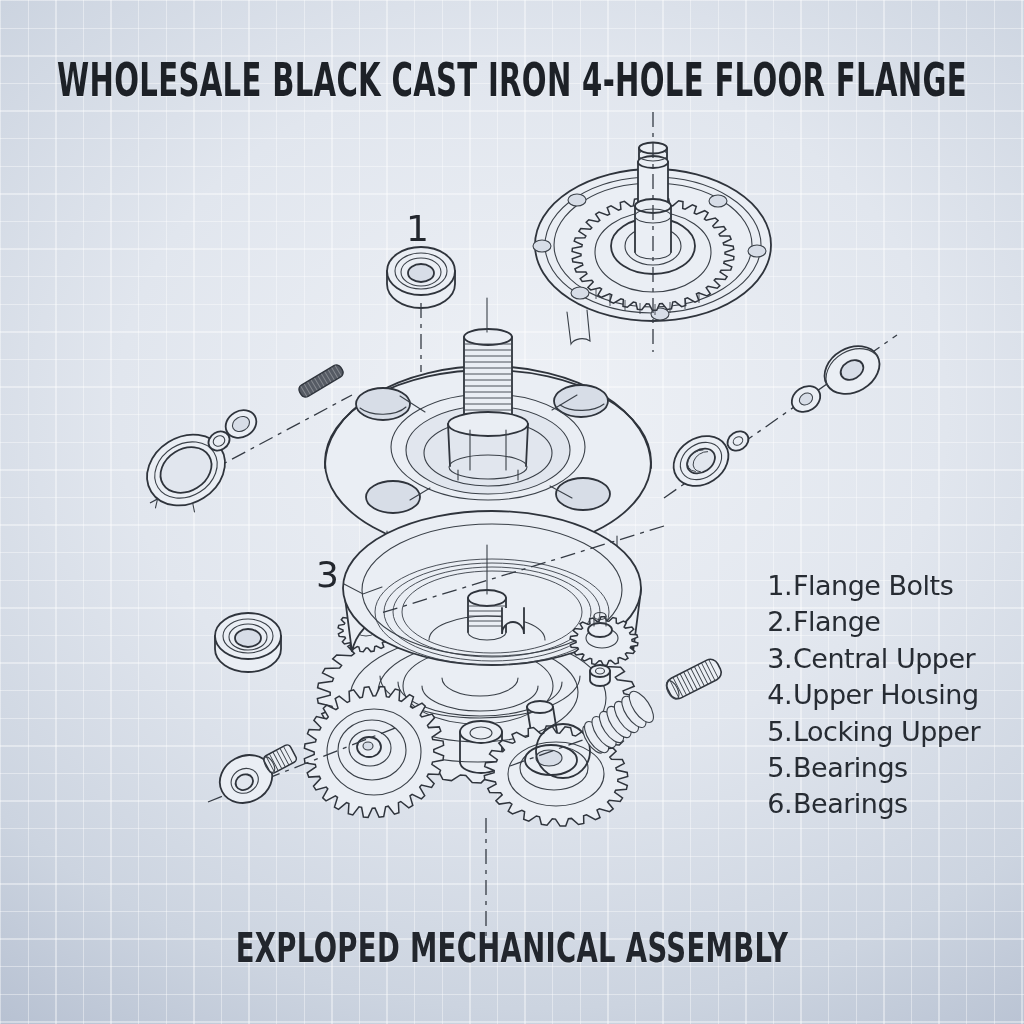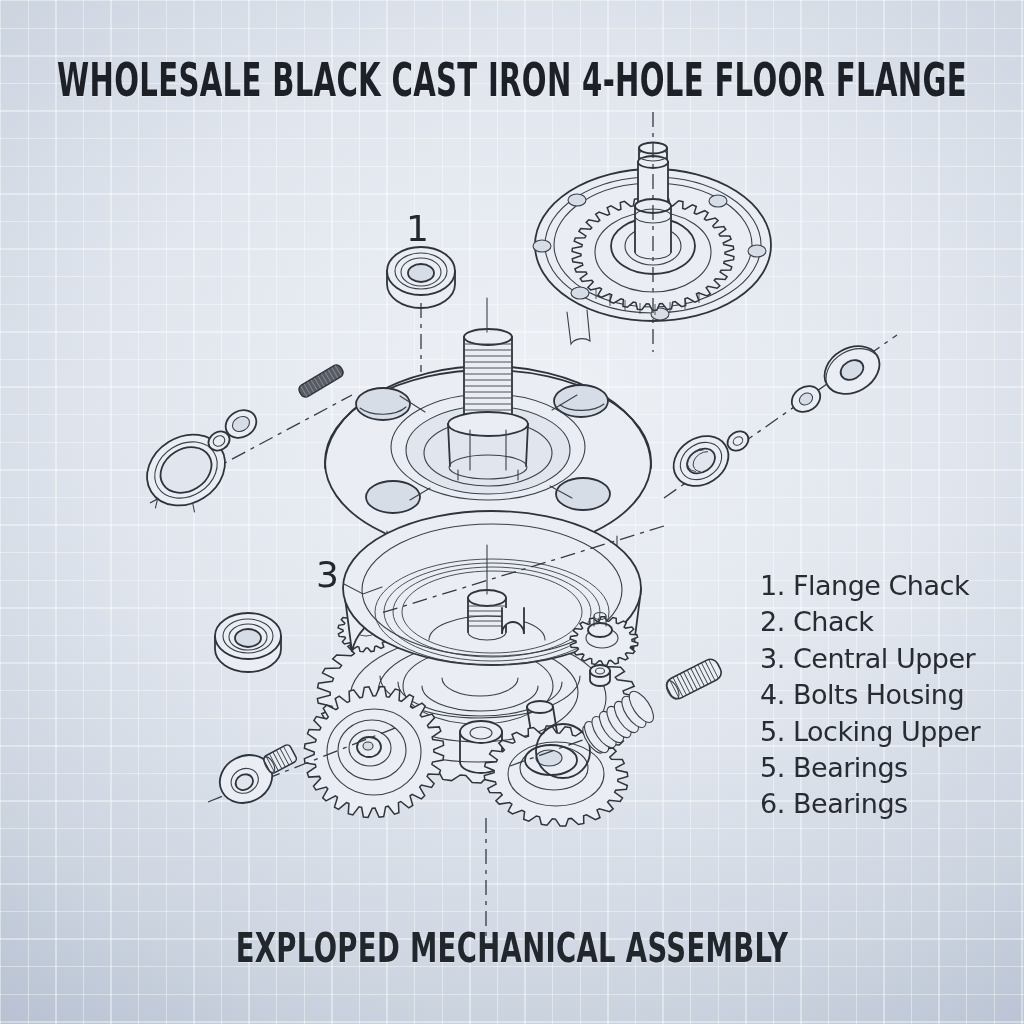--- a/index.html
+++ b/index.html
@@ -4,20 +4,21 @@
 <style>
   html,body{margin:0;padding:0;}
   .stage{
     position:relative;width:1024px;height:1024px;overflow:hidden;
     font-family:"DejaVu Sans","Liberation Sans",sans-serif;
     background-color:#d9dfe9;
     background-image:
       repeating-linear-gradient(to right, rgba(255,255,255,.40) 0 1.4px, transparent 1.4px 27.6px),
       repeating-linear-gradient(to bottom, rgba(255,255,255,.40) 0 1.4px, transparent 1.4px 27.6px),
       radial-gradient(90% 75% at 52% 40%, #eef1f6 0%, #e1e6ee 45%, #ccd4e0 78%, #b6c0d1 100%);
+    text-align: right;
   }
   .title{
     position:absolute;top:52px;left:50%;white-space:nowrap;
     transform:translateX(-50%) scaleX(.62);transform-origin:center;
     font-size:47px;font-weight:bold;letter-spacing:.5px;color:#1d2127;
     text-shadow:0 1px 0 rgba(255,255,255,.35);
   }
   .footer{
     position:absolute;top:924px;left:50%;white-space:nowrap;
     transform:translateX(-50%) scaleX(.67);transform-origin:center;
@@ -291,33 +292,33 @@
   </svg>
 
   <div class="title">WHOLESALE BLACK CAST IRON 4-HOLE FLOOR FLANGE</div>
 
   <div class="callout callout-1">1</div>
   <div class="callout callout-3">3</div>
 
   <div class="plist">
     <div class="plist-row">
       <span class="plist-num">1.</span>
-      <span class="plist-label">Flange Chack</span>
+      <span class="plist-label">Flange Bolts</span>
     </div>
     <div class="plist-row">
       <span class="plist-num">2.</span>
-      <span class="plist-label">Chack</span>
+      <span class="plist-label">Flange</span>
     </div>
     <div class="plist-row">
       <span class="plist-num">3.</span>
       <span class="plist-label">Central Upper</span>
     </div>
     <div class="plist-row">
       <span class="plist-num">4.</span>
-      <span class="plist-label">Bolts Hoιsing</span>
+      <span class="plist-label">Upper Hoιsing</span>
     </div>
     <div class="plist-row">
       <span class="plist-num">5.</span>
       <span class="plist-label">Locking Upper</span>
     </div>
     <div class="plist-row">
       <span class="plist-num">5.</span>
       <span class="plist-label">Bearings</span>
     </div>
     <div class="plist-row">

